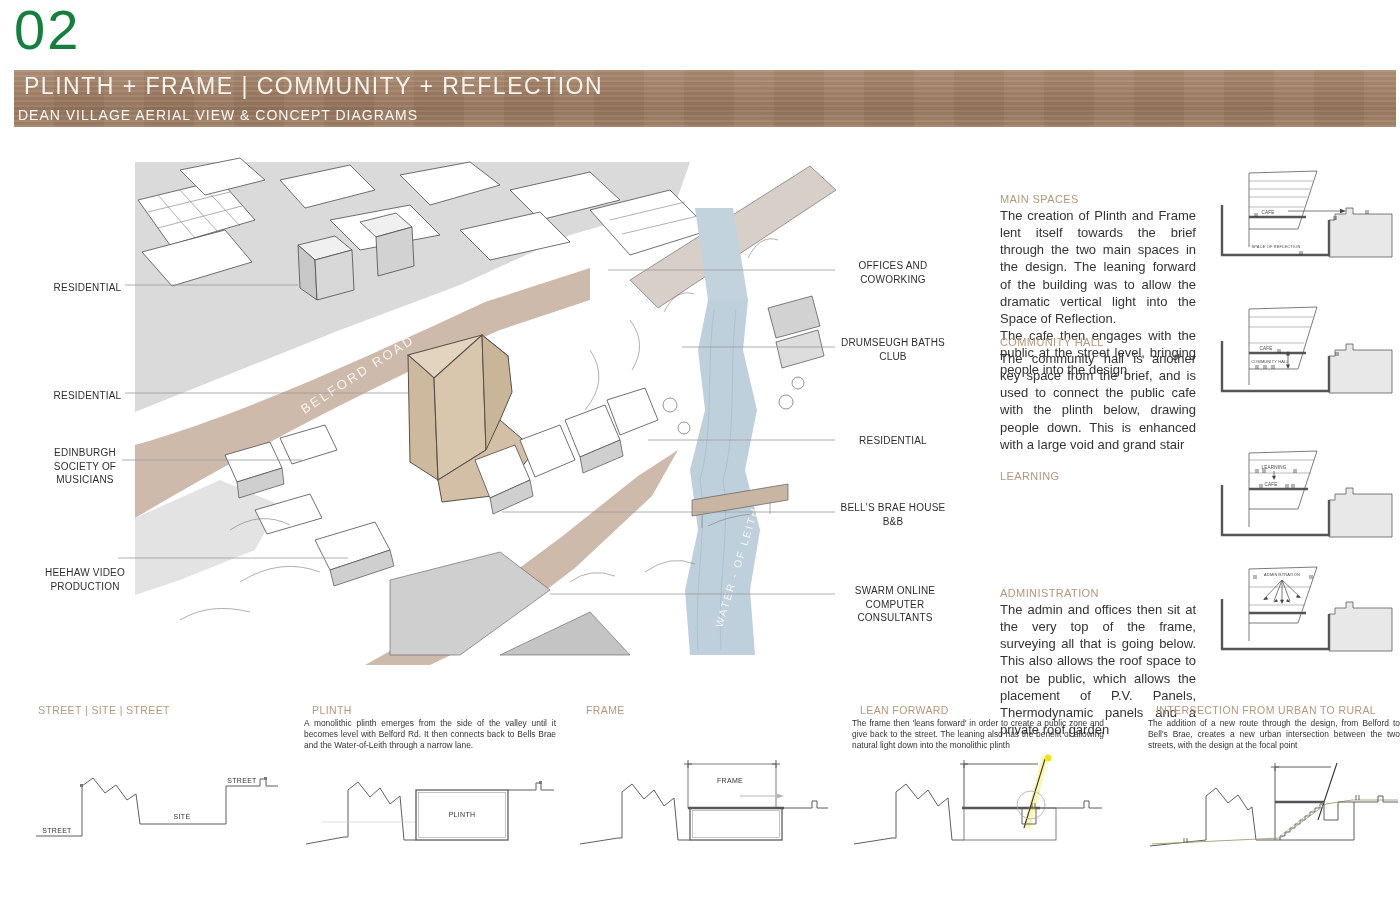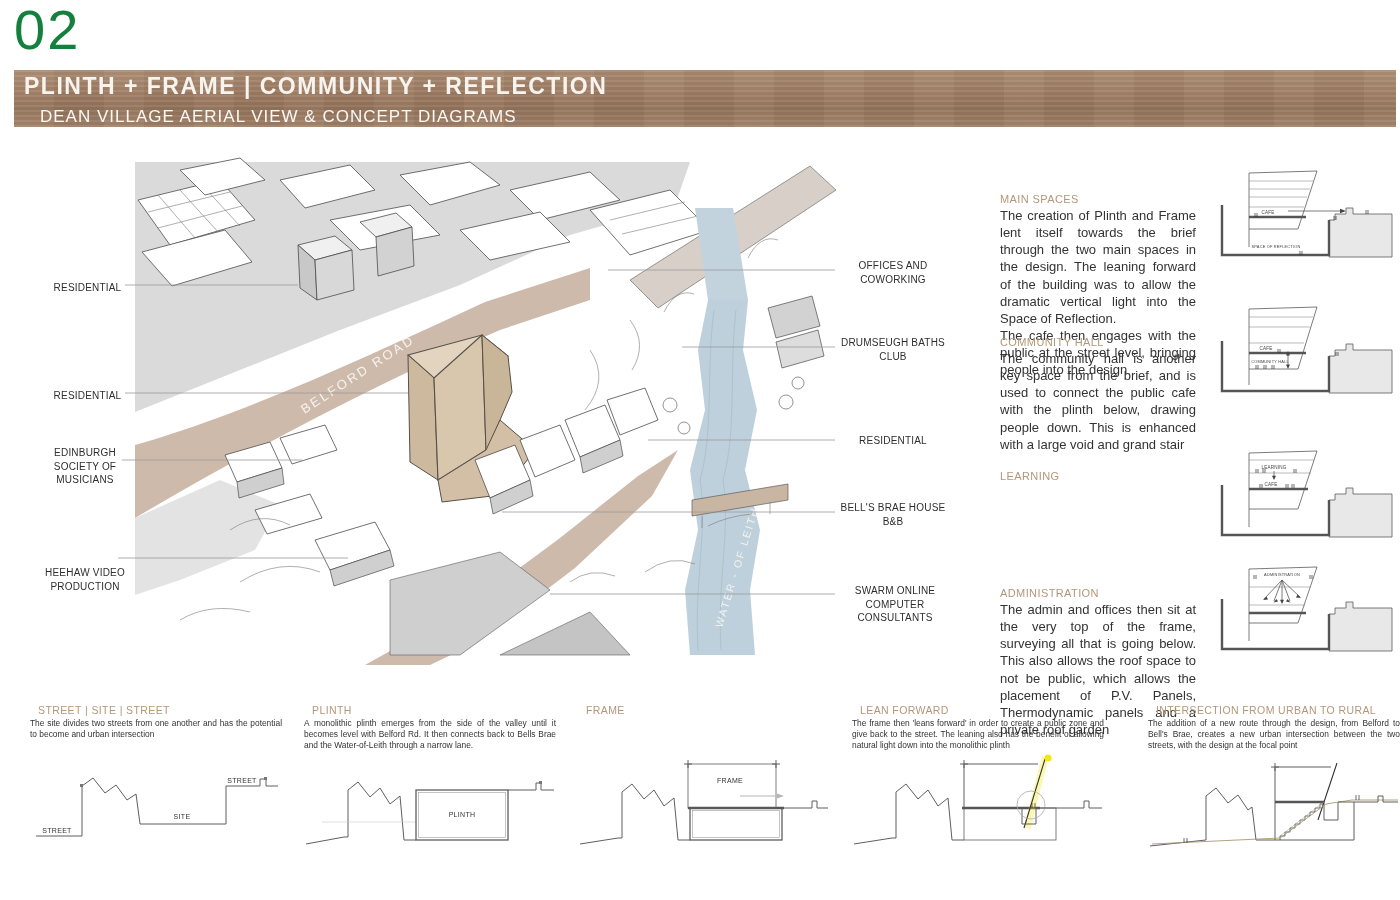--- a/index.html
+++ b/index.html
@@ -8,22 +8,22 @@
 
   
   .page-num{position:absolute;left:14px;top:2px;font-size:56px;font-weight:300;
             color:#15803d;letter-spacing:2px;line-height:1;}
   .banner{position:absolute;left:14px;top:70px;width:1382px;height:57px;
           background:linear-gradient(180deg,#ad8d73 0%,#a07e64 40%,#96755b 68%,#a3836a 100%);}
   .banner .tex{position:absolute;inset:0;
           background:repeating-linear-gradient(180deg,rgba(255,255,255,.05) 0 2px,rgba(0,0,0,.04) 2px 5px),
                      repeating-linear-gradient(90deg,rgba(255,255,255,.03) 0 40px,rgba(0,0,0,.025) 40px 90px);}
   .banner-title{position:absolute;left:10px;top:3px;font-size:23px;color:#f7f4ef;
-                letter-spacing:1.5px;font-weight:700;text-align:right;}
-  .banner-sub{position:absolute;left:26px;top:36px;font-size:17px;color:#faf8f5;
+                letter-spacing:1.5px;font-weight:400;text-align:right;}
+  .banner-sub{position:absolute;left:4px;top:36px;font-size:14px;color:#faf8f5;
               letter-spacing:1px;border-top:1px solid rgba(255,255,255,.0);}
 
   
   .alab{position:absolute;font-size:10px;line-height:1.35;color:#2e2e2e;
         text-align:center;letter-spacing:.2px;}
 
   
   .sec{position:absolute;left:1000px;width:196px;}
   .sec h3{margin:0 0 2px 0;font-size:11px;font-weight:400;color:#b4977a;letter-spacing:.4px;}
   .sec p{margin:0;font-size:13px;line-height:1.32;color:#333;text-align:justify;white-space:pre-line;}
@@ -253,21 +253,20 @@
     <polygon points="47,37 50.5,33.5 52,36.5" fill="#444"></polygon>
     <polygon points="57.5,39.5 60.5,36 62,38.5" fill="#444"></polygon>
     <polygon points="66,41 64,36.8 68,36.8" fill="#444"></polygon>
     <polygon points="74.5,39.5 71.5,36 70,38.5" fill="#444"></polygon>
     <polygon points="85,35 81.5,31.5 80,34.5" fill="#444"></polygon>
     <path class="dthick" d="M33,50 H90"></path>
   </svg>
 
   <div class="con" style="left:30px;top:704px">
     <h3>STREET | SITE | STREET</h3>
-    <p>The site divides two streets from one another and has the potential to become and urban intersection</p>
   </div>
   <div class="con" style="left:304px;top:704px">
     <h3>PLINTH</h3>
     <p>A monolithic plinth emerges from the side of the valley until it becomes level with Belford Rd. It then connects back to Bells Brae and the Water-of-Leith through a narrow lane.</p>
   </div>
   <div class="con" style="left:578px;top:704px">
     <h3>FRAME</h3>
   </div>
   <div class="con" style="left:1148px;top:704px">
     <h3>INTERSECTION FROM URBAN TO RURAL</h3>

